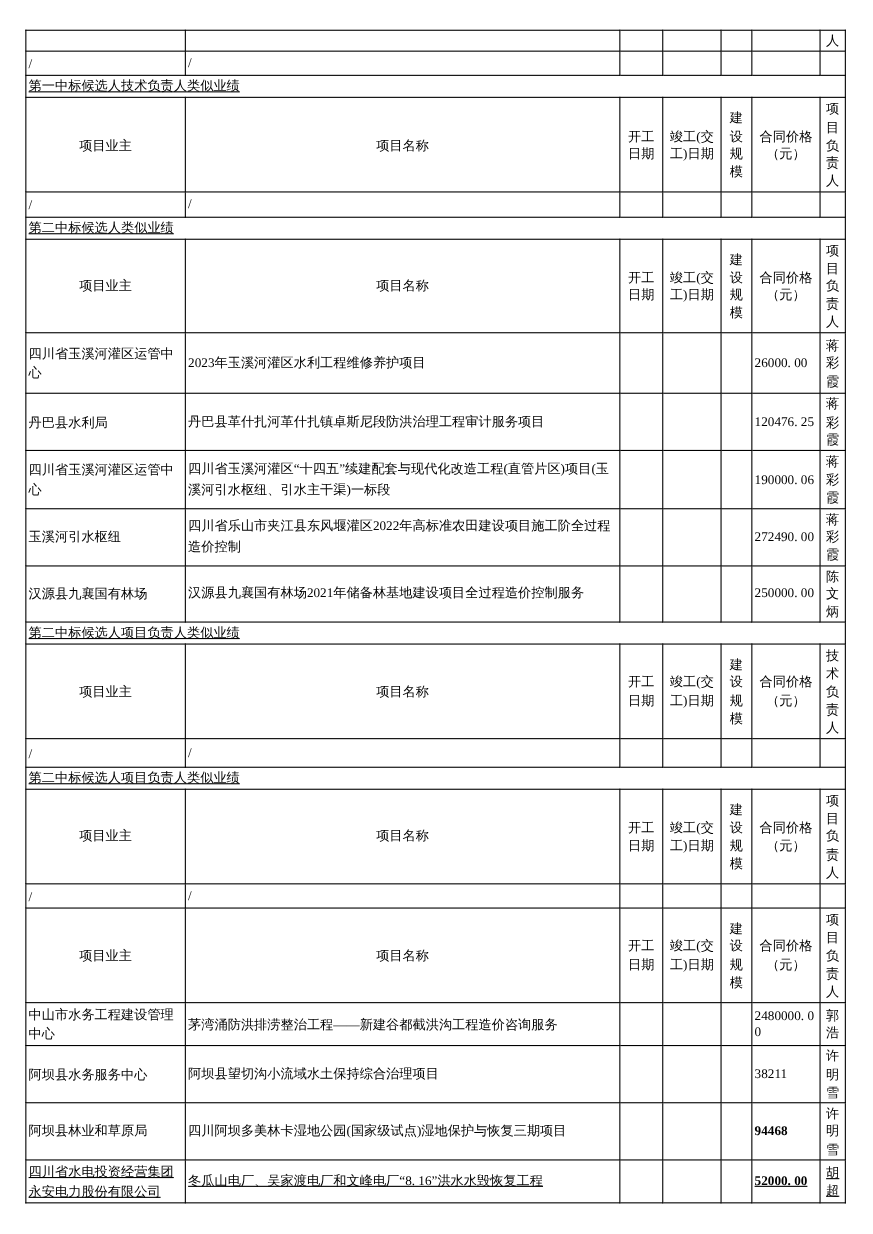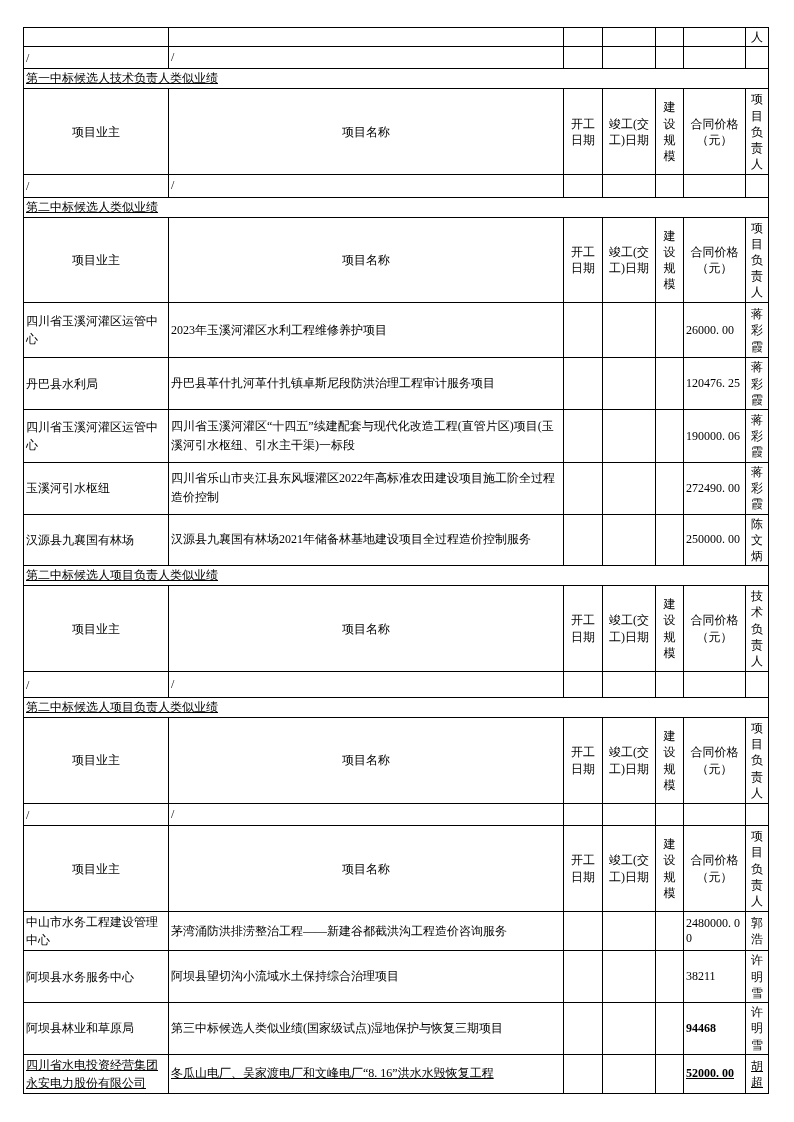--- a/index.html
+++ b/index.html
@@ -212,21 +212,21 @@
           <td class="owner">阿坝县水务服务中心</td>
           <td class="project">阿坝县望切沟小流域水土保持综合治理项目</td>
           <td class="datecell"></td>
           <td class="datecell"></td>
           <td class="scalecell"></td>
           <td class="price">38211</td>
           <td class="person">许明雪</td>
         </tr>
         <tr style="height: 51px;">
           <td class="owner">阿坝县林业和草原局</td>
-          <td class="project">第三中标候选人类似业绩(国家级试点)湿地保护与恢复三期项目</td>
+          <td class="project">四川阿坝多美林卡湿地公园(国家级试点)湿地保护与恢复三期项目</td>
           <td class="datecell"></td>
           <td class="datecell"></td>
           <td class="scalecell"></td>
           <td class="price bold">94468</td>
           <td class="person">许明雪</td>
         </tr>
         <tr style="height: 37px; text-decoration: underline;">
           <td class="owner">四川省水电投资经营集团永安电力股份有限公司</td>
           <td class="project">冬瓜山电厂、吴家渡电厂和文峰电厂“8. 16”洪水水毁恢复工程</td>
           <td class="datecell"></td>

